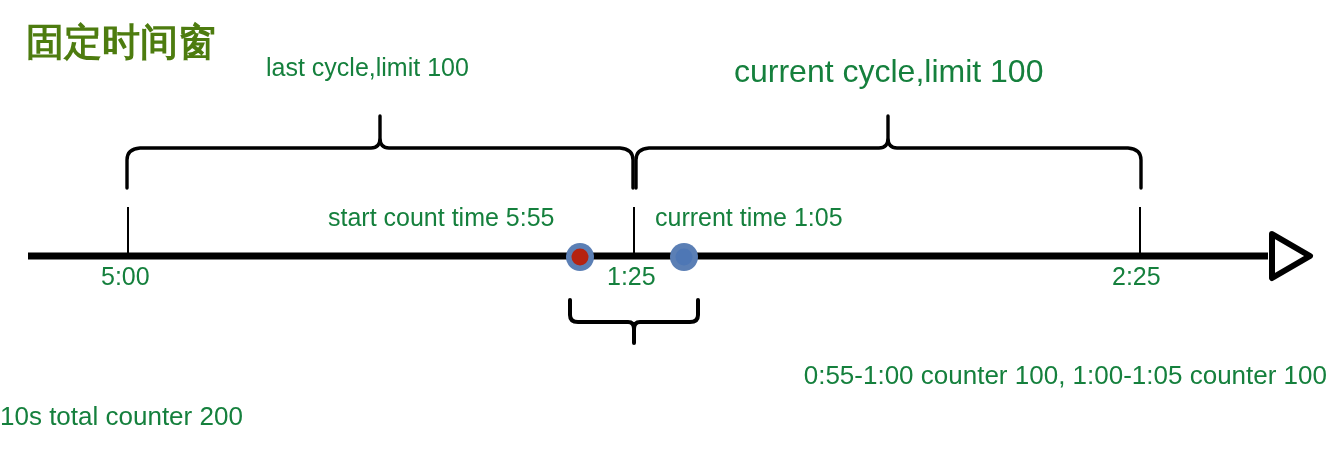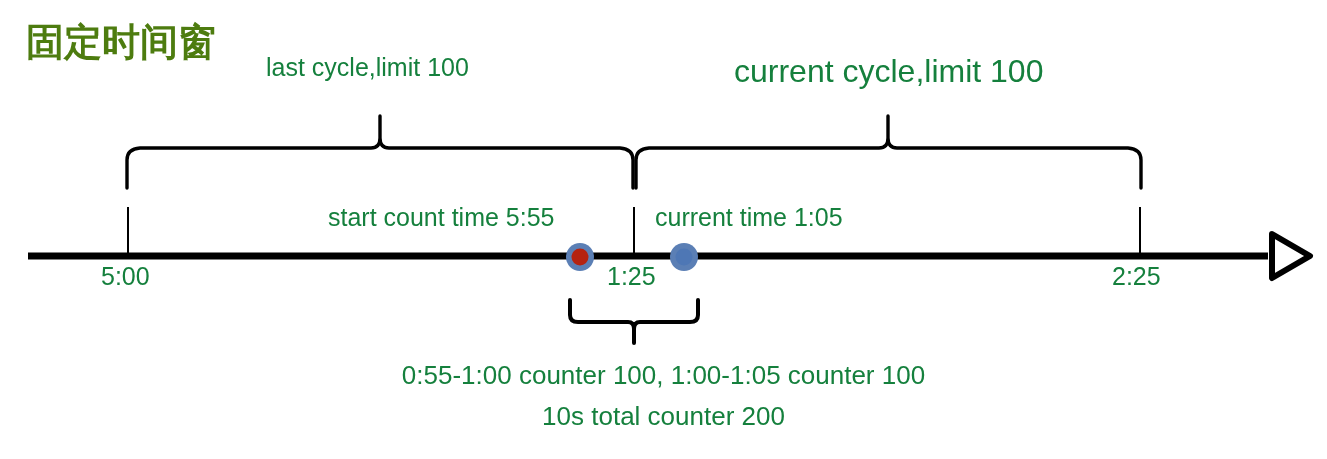--- a/index.html
+++ b/index.html
@@ -74,28 +74,28 @@
   }
   #tick-label-2-00 {
     left: 1112px;
     top: 264px;
     font-size: 25px;
   }
   #caption-line-1 {
     left: 0;
     top: 362px;
     width: 1327px;
-    text-align: center;
+    text-align: right;
     font-size: 26px;
   }
   #caption-line-2 {
     left: 0;
     top: 403px;
     width: 1327px;
-    text-align: center;
+    text-align: left;
     font-size: 26px;
   }
 </style>
 </head>
 <body>
 
 <div id="diagram-root">
 
   <svg id="diagram-svg" viewBox="0 0 1327 459">
 

